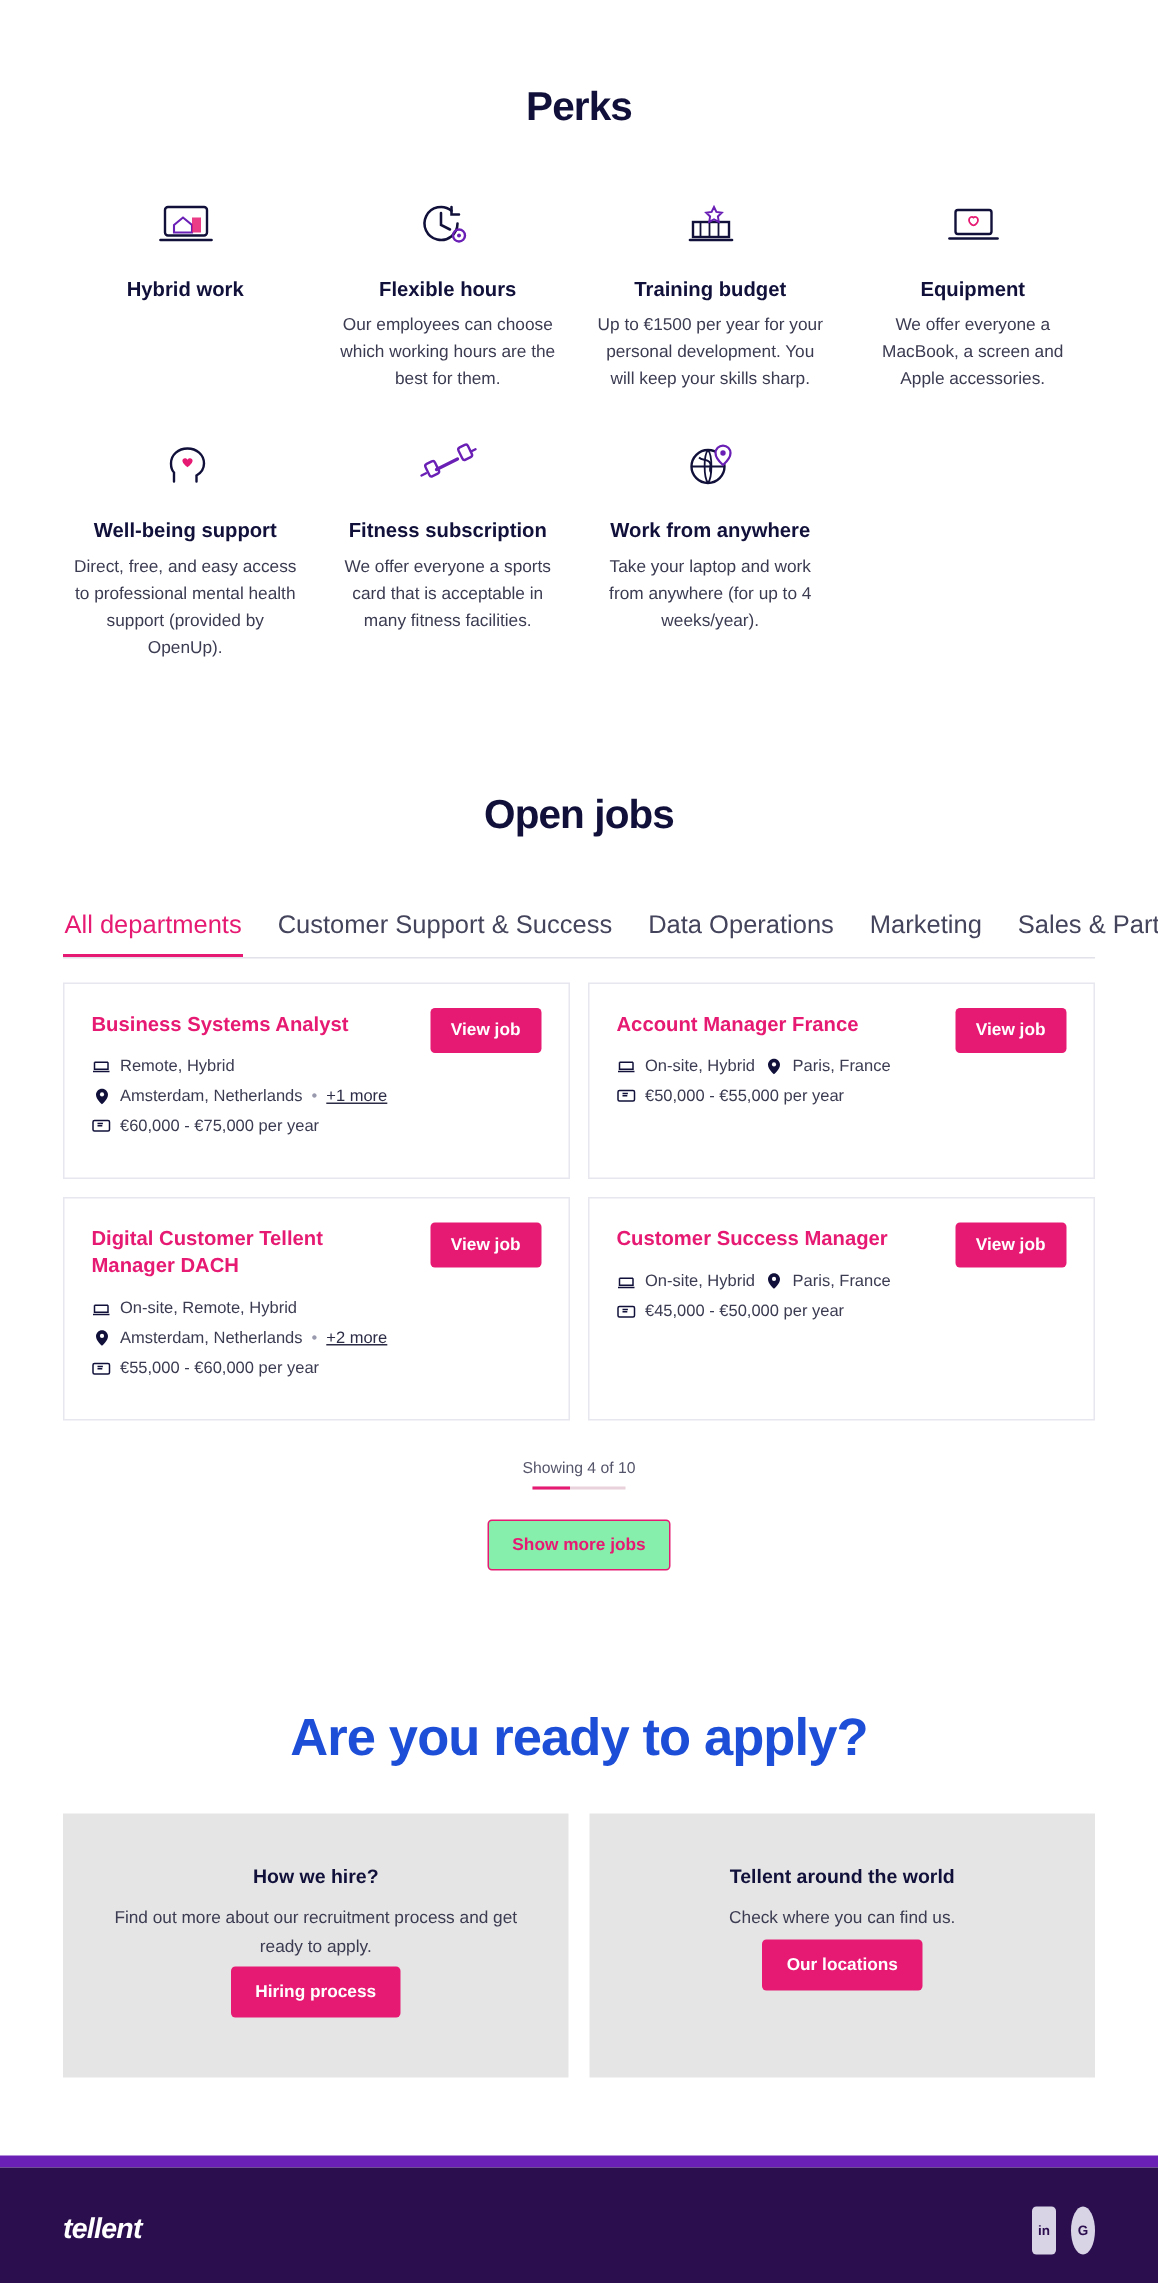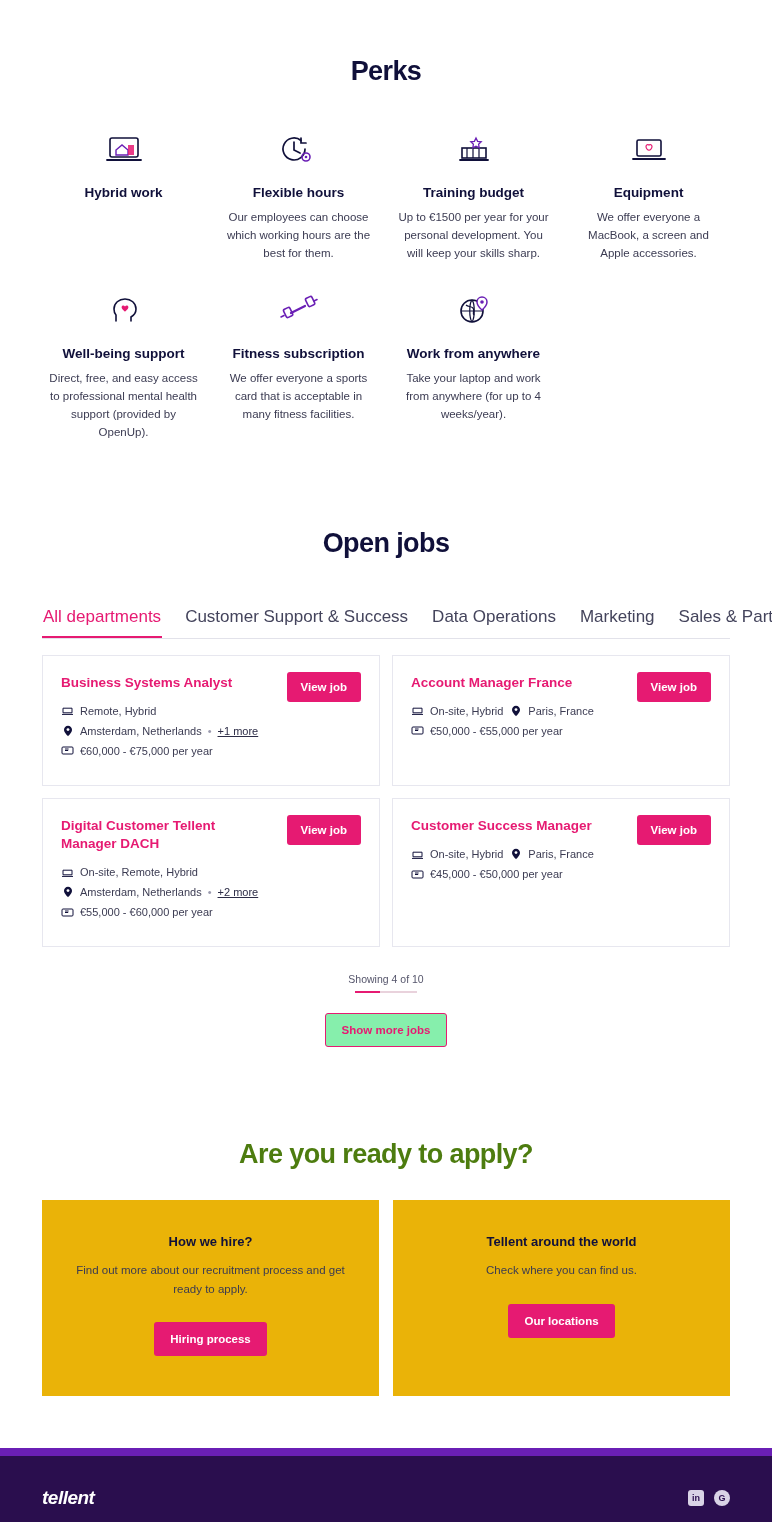--- a/index.html
+++ b/index.html
@@ -140,47 +140,47 @@
     font-weight: bold;
     padding: 10px 16px;
     border-radius: 3px;
     cursor: pointer;
   }
 
   
   .apply-section { padding: 92px 42px 0 42px; }
   .apply-title {
     text-align: center;
-    font-size: 27px;
+    font-size: 35px;
     font-weight: bold;
     letter-spacing: -0.6px;
-    color: #4d7c0f;
+    color: #1d4ed8;
   }
   .apply-grid {
     display: grid;
     grid-template-columns: 1fr 1fr;
     gap: 14px;
     margin-top: 30px;
   }
   .apply-card {
-    background: #eab308;
+    background: #e5e5e5;
     text-align: center;
     padding: 34px 26px 40px 26px;
   }
   .apply-card h3 {
     font-size: 13px;
     font-weight: bold;
     color: #10103a;
     margin-bottom: 12px;
   }
   .apply-card p {
     font-size: 11.5px;
     line-height: 1.6;
     color: #3b3b52;
-    margin-bottom: 24px;
+    margin-bottom: 4px;
   }
   .apply-btn {
     background: #e61a72;
     color: #fff;
     border: none;
     border-radius: 3px;
     font-size: 11.5px;
     font-weight: bold;
     padding: 11px 16px;
     cursor: pointer;
@@ -211,21 +211,21 @@
     text-decoration: none;
     cursor: pointer;
   }
   .footer-social {
     margin-left: auto;
     display: flex;
     gap: 10px;
     align-items: center;
   }
   .soc {
-    width: 16px; height: 16px;
+    width: 16px; height: 32px;
     border-radius: 3px;
     background: #d9d3e6;
     color: #2a0e4e;
     font-size: 9px;
     font-weight: bold;
     display: flex;
     align-items: center;
     justify-content: center;
     cursor: pointer;
   }

